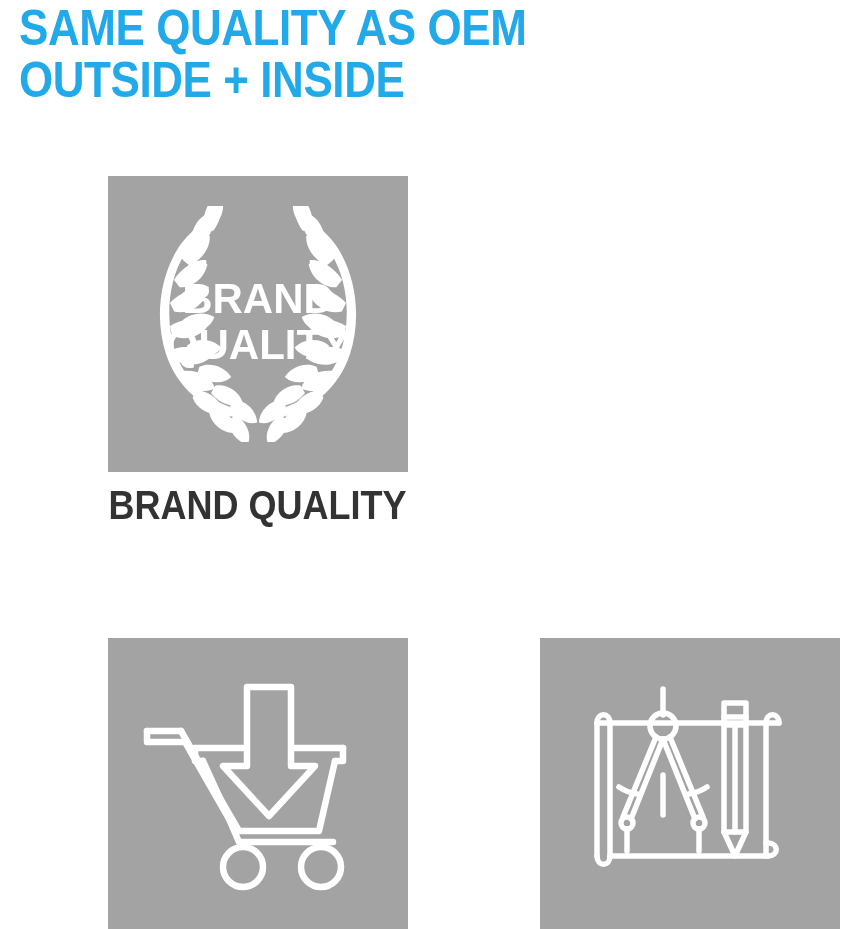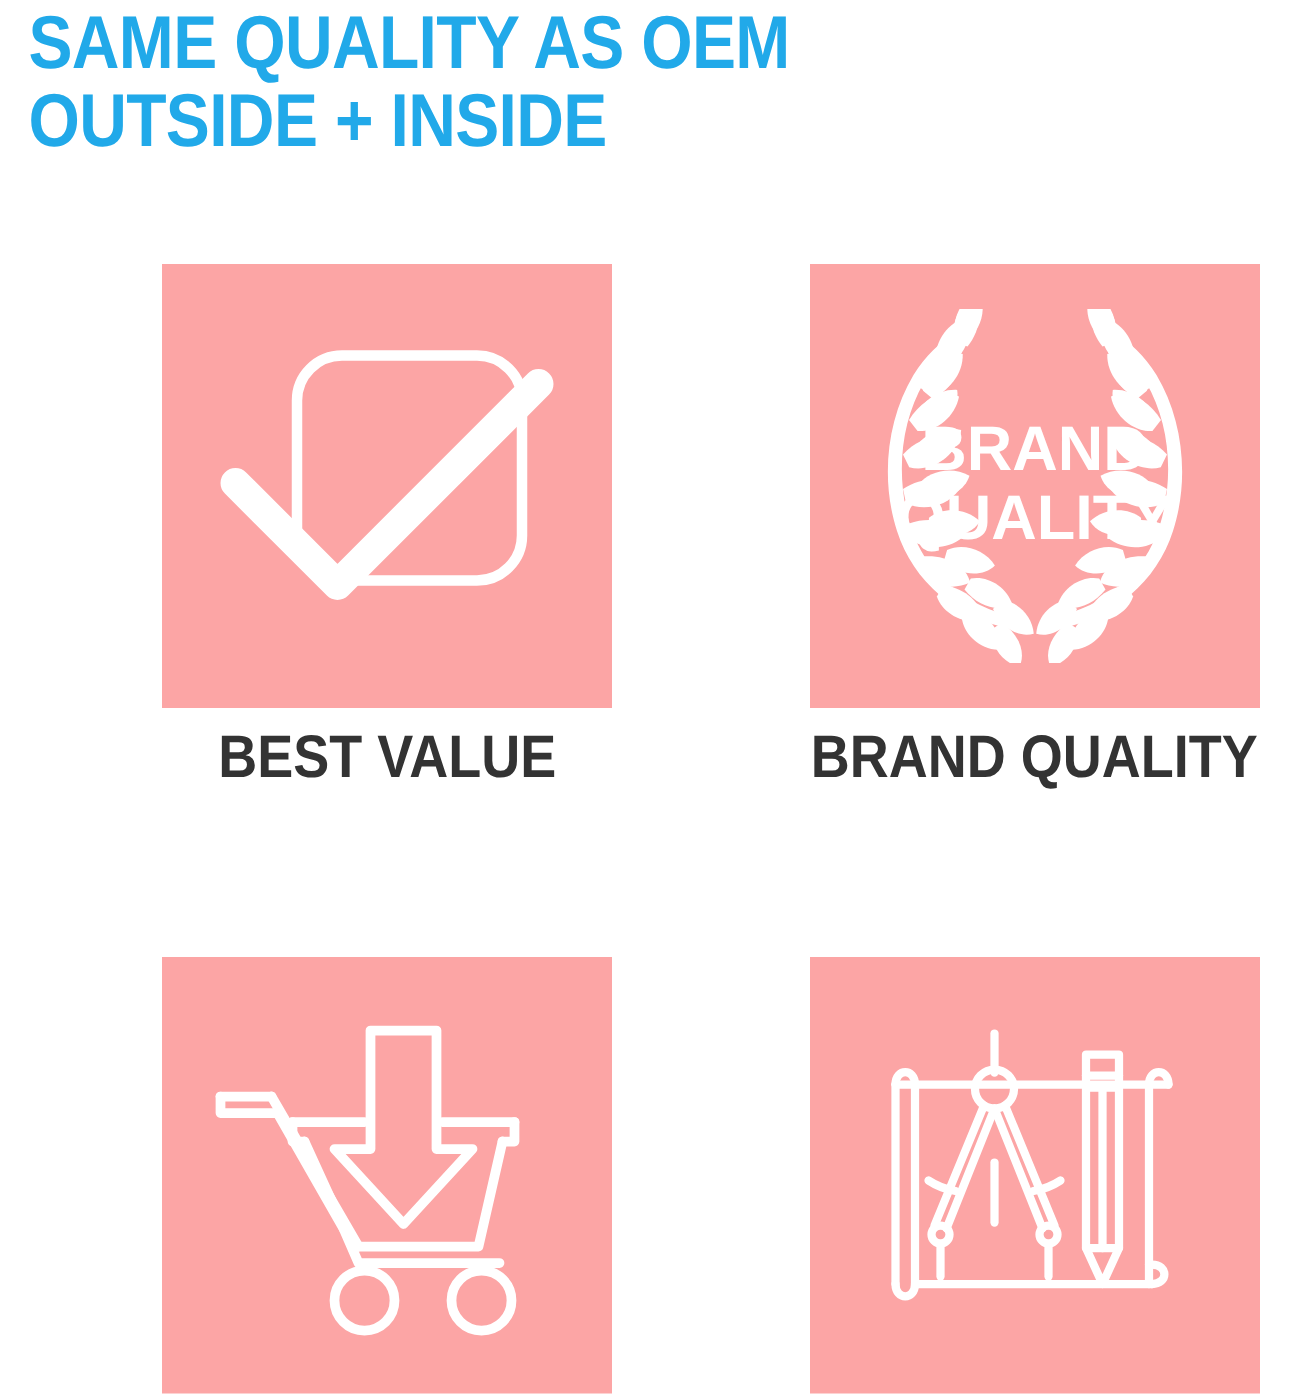--- a/index.html
+++ b/index.html
@@ -52,21 +52,21 @@
   }
   .cell {
     width: 300px;
     display: flex;
     flex-direction: column;
     align-items: center;
   }
   .tile {
     width: 300px;
     height: 296px;
-    background: #fca5a5;
+    background: #a3a3a3;
     display: flex;
     align-items: center;
     justify-content: center;
     box-sizing: border-box;
   }
   .tile svg {
     display: block;
   }
   .caption {
     margin-top: 11px;
@@ -93,31 +93,20 @@
 
 <div id="headline">
   <span class="headline-line">SAME QUALITY AS OEM</span>
   <span class="headline-line">OUTSIDE + INSIDE</span>
 </div>
 
 <div id="grid">
 
   <div class="grid-row row-top">
 
-    <div class="cell">
-      <div class="tile">
-        <svg width="230" height="220" viewBox="0 0 230 220">
-
-          <rect x="55" y="23" width="150" height="150" rx="30" ry="30" fill="none" stroke="#ffffff" stroke-width="7"></rect>
-
-          <path d="M 14 108 L 82 176 L 216 42" fill="none" stroke="#ffffff" stroke-width="20" stroke-linecap="round" stroke-linejoin="round"></path>
-        </svg>
-      </div>
-      <div class="caption">BEST VALUE</div>
-    </div>
 
     <div class="cell">
       <div class="tile">
         <svg width="250" height="236" viewBox="0 0 250 236">
           <defs>
 
             <path id="leaf" d="M0 0 C 13 -5 26 -2 31 7 C 22 15 8 15 0 8 Z"></path>
           </defs>
 
           <g fill="#ffffff">

